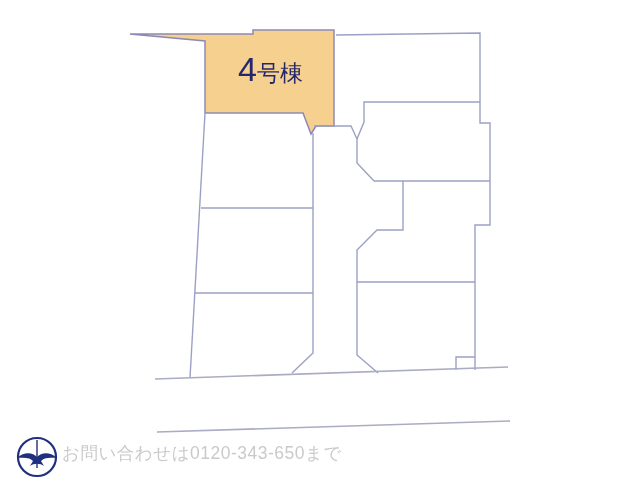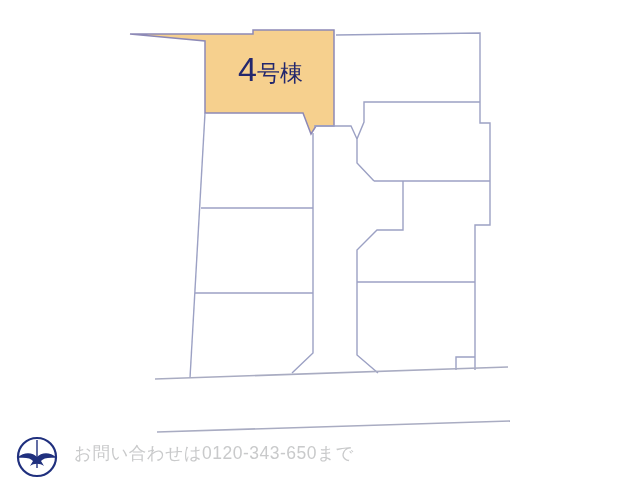--- a/index.html
+++ b/index.html
@@ -52,21 +52,21 @@
   }
   .compass {
     position: absolute;
     left: 14px;
     top: 3px;
     width: 46px;
     height: 52px;
   }
   .contact {
     position: absolute;
-    left: 74px;
+    left: 62px;
     top: 17px;
     font-size: 17.5px;
     letter-spacing: 0.5px;
   }
 </style>
 </head>
 <body>
 
 <div class="canvas">
 

